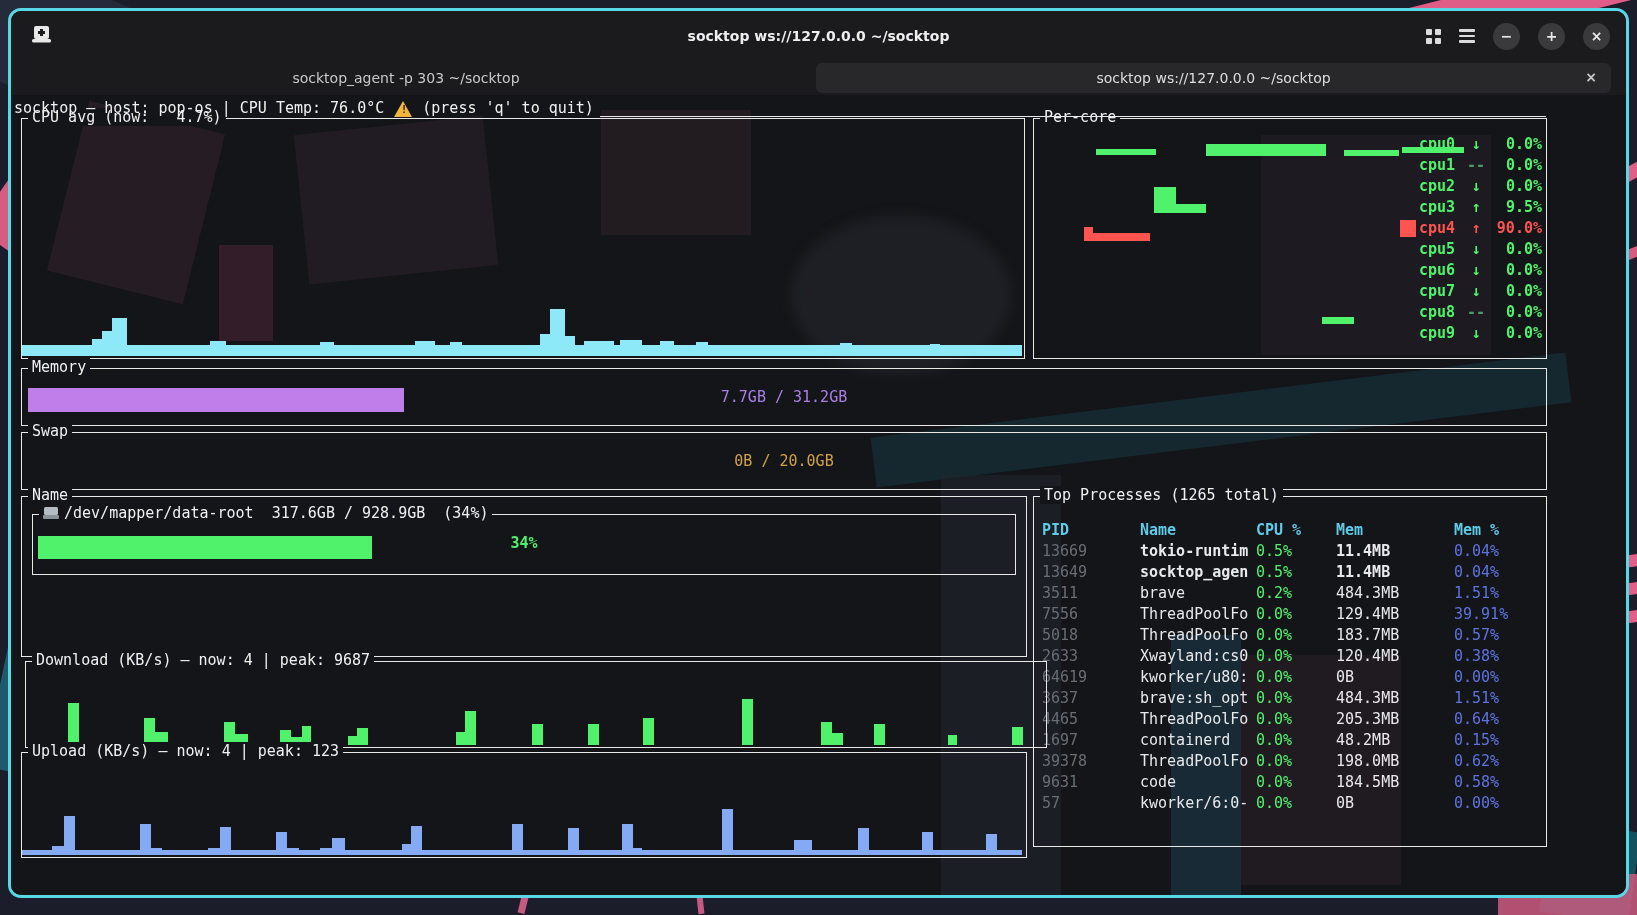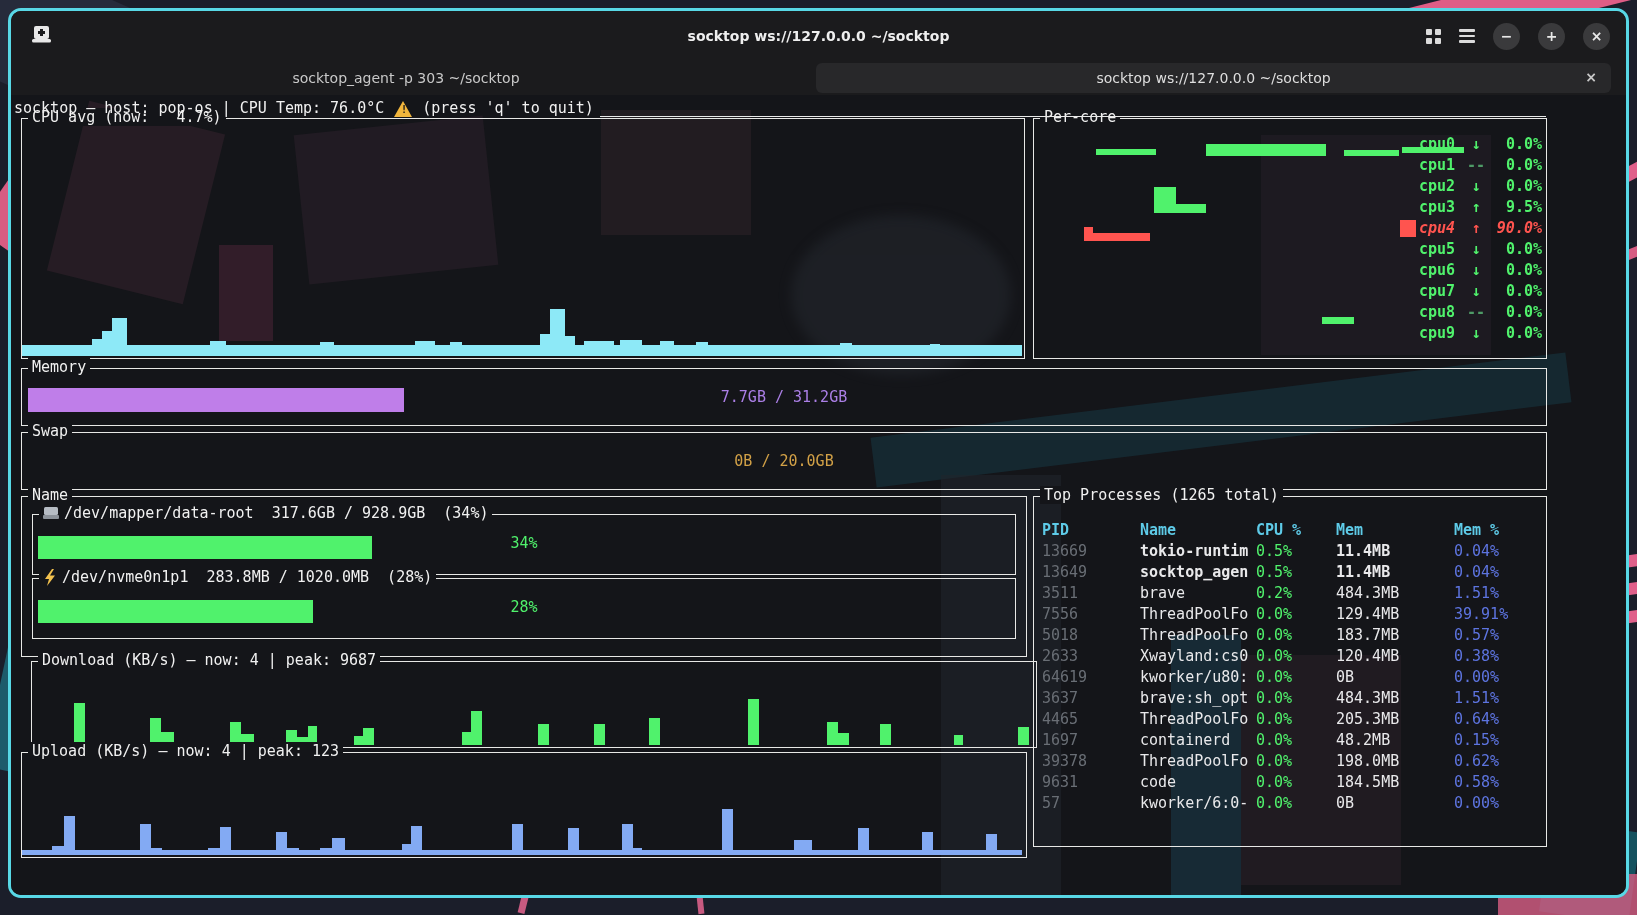--- a/index.html
+++ b/index.html
@@ -68,41 +68,41 @@
   .ptitle{position:absolute;top:-11px;left:6px;background:#141519;padding:0 4px;white-space:pre;
           color:#f1f1f1;display:flex;align-items:center;gap:5px;z-index:3;}
   .chart{position:absolute;inset:0;overflow:hidden;}
   .cbar{position:absolute;}
   .p-cpu{left:10px;top:23px;width:1002px;height:239px;}
   .p-core{left:1022px;top:23px;width:512px;height:239px;}
   .p-mem{left:10px;top:273px;width:1524px;height:56px;}
   .p-swap{left:10px;top:337px;width:1524px;height:56px;}
   .p-disks{left:10px;top:401px;width:1004px;height:159px;}
   .p-proc{left:1022px;top:401px;width:512px;height:349px;}
-  .p-down{left:20px;top:566px;width:1004px;height:85px;}
+  .p-down{left:14px;top:566px;width:1004px;height:85px;padding-left:16px;}
   .p-up{left:10px;top:657px;width:1004px;height:104px;}
   
   .hbar{position:absolute;left:6px;top:19px;height:24px;}
   .membar{background:#bf7ee9;}
   .center-label{position:absolute;inset:0;display:flex;align-items:center;justify-content:center;}
   .mem-text{color:#ab7fe6;}
   .swap-text{color:#d2a147;}
   
   .dsub{position:absolute;left:10px;width:982px;height:59px;border:1px solid #e8e8e6;}
   .dsub1{top:17px;} .dsub2{top:81px;}
   .dbar{position:absolute;left:5px;top:21px;height:23px;background:#50f26c;}
-  .dpct{position:absolute;left:0;right:0;top:19px;text-align:center;color:#50f26c;}
+  .dpct{position:absolute;left:0;right:0;top:19px;text-align:center;color:#50f26c;font-weight:bold;}
   
   .pc-list{position:absolute;right:4px;top:13px;width:142px;z-index:2;}
   .pc-row{display:flex;align-items:flex-end;height:21px;font-weight:bold;}
   .pc-alert{width:16px;height:17px;margin-right:3px;flex:0 0 auto;}
   .pc-name{width:46px;}
   .pc-arrow{width:22px;text-align:center;}
   .pc-val{flex:1;text-align:right;}
-  .g{color:#50f26c;} .r{color:#ff544f;font-style:italic;} .dimg{color:#4e9a66;}
+  .g{color:#50f26c;} .r{color:#ff544f;} .dimg{color:#4e9a66;}
   
   .ptable{position:absolute;left:0;right:0;top:22px;padding:0 6px 0 8px;z-index:2;}
   .pr-row{display:flex;height:21px;align-items:center;}
   .pr-head{font-weight:bold;color:#5ecbe8;}
   .pr-head span{color:#5ecbe8 !important;}
   .c-pid{width:98px;color:#696e75;overflow:hidden;}
   .c-name{width:116px;color:#e9e9eb;overflow:hidden;}
   .c-cpu{width:80px;color:#50f26c;}
   .c-mem{width:118px;color:#e9e9eb;}
   .c-memp{flex:1;color:#5d74e0;}
@@ -304,30 +304,20 @@
       <div class="dsub dsub1">
         <span class="ptitle">
           <svg width="16" height="14" viewBox="0 0 16 14">
             <rect x="1" y="1" width="14" height="8" rx="1.5" fill="#b6bcc4"></rect>
             <rect x="0" y="9" width="16" height="4" rx="1" fill="#8d939b"></rect>
           </svg>
           <span>/dev/mapper/data-root  317.6GB / 928.9GB  (34%)</span>
         </span>
         <div class="dbar" style="width: 34%;"></div>
         <div class="dpct">34%</div>
-      </div>
-      <div class="dsub dsub2">
-        <span class="ptitle">
-          <svg width="14" height="17" viewBox="0 0 14 17">
-            <polygon points="9,0 2,10 6,10 4,17 12,6.5 7,6.5 11,0" fill="#f2c14e"></polygon>
-          </svg>
-          <span>/dev/nvme0n1p1  283.8MB / 1020.0MB  (28%)</span>
-        </span>
-        <div class="dbar" style="width: 28%;"></div>
-        <div class="dpct">28%</div>
       </div>
     </div>
 
     <div class="panel p-proc">
       <span class="ptitle">Top Processes (1265 total)</span>
       <div class="ptable">
           <div class="pr-row pr-head">
             <span class="c-pid">PID</span>
             <span class="c-name">Name</span>
             <span class="c-cpu">CPU %</span>

